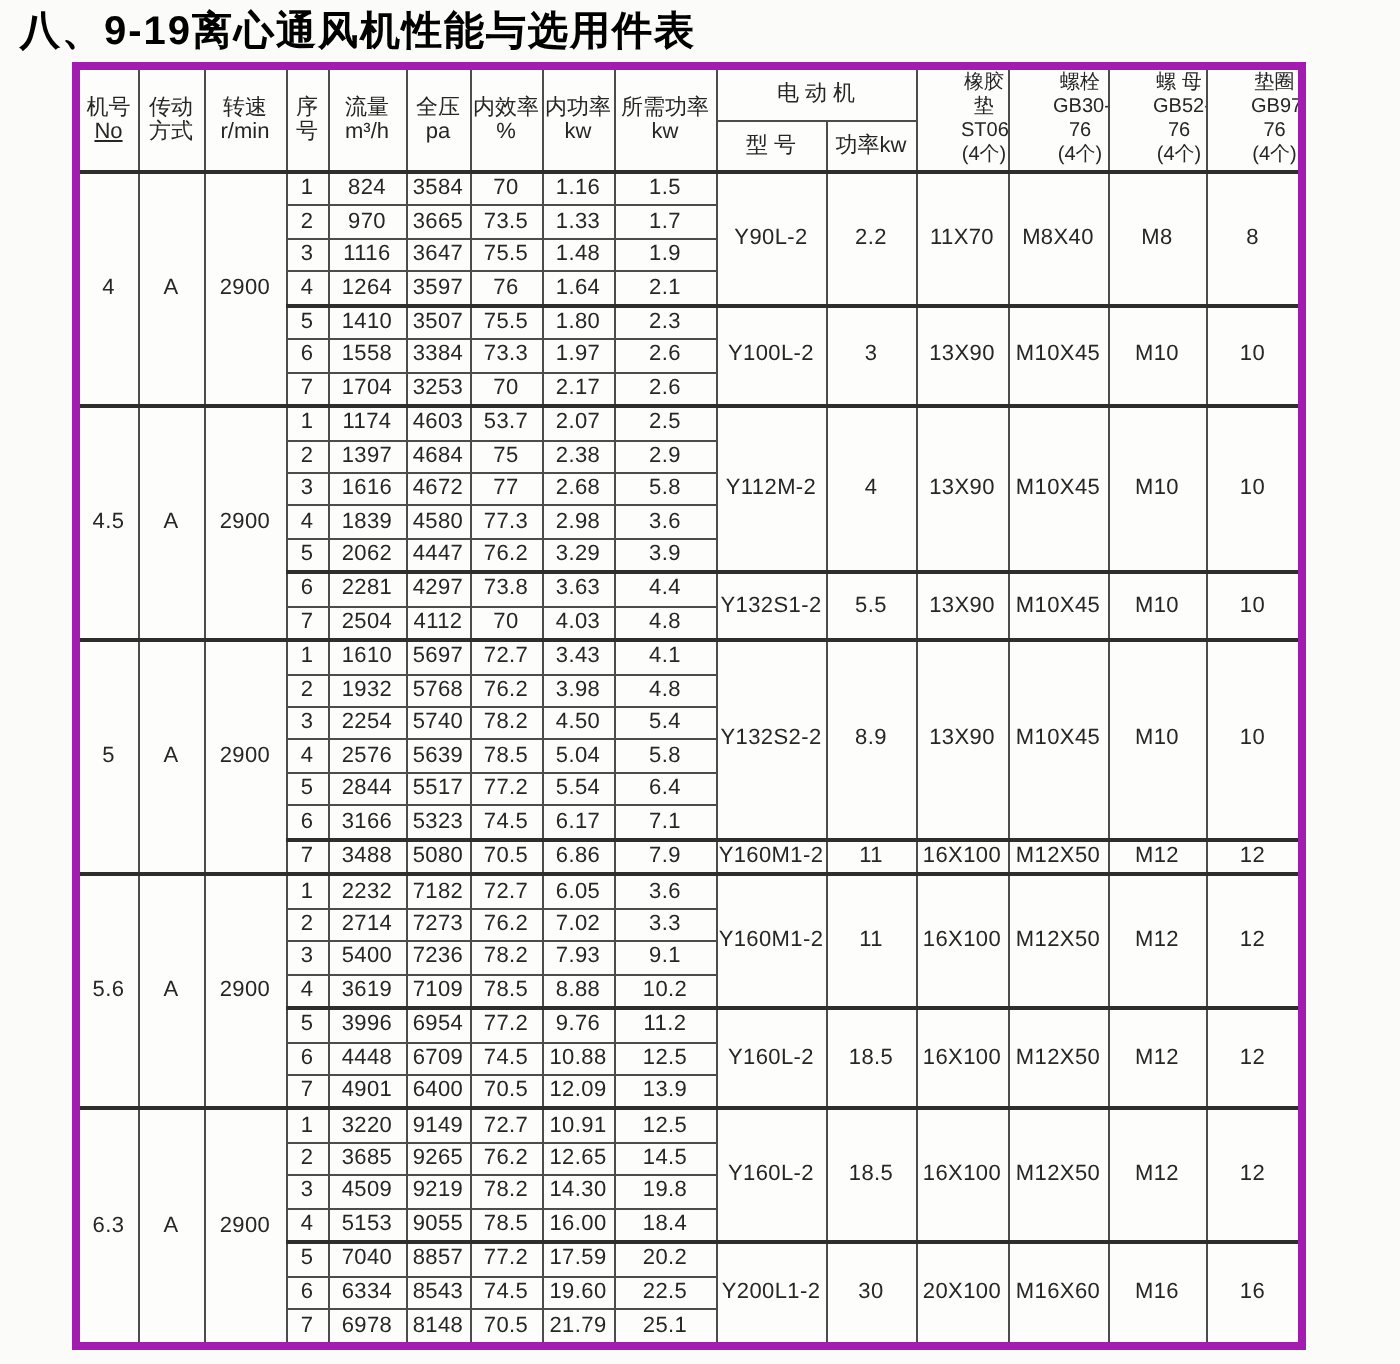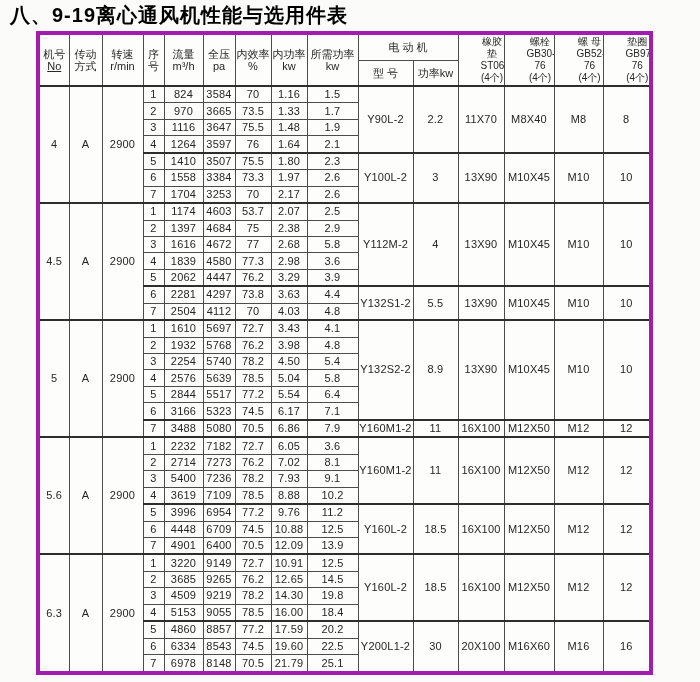--- a/index.html
+++ b/index.html
@@ -353,21 +353,21 @@
           <td rowspan="4">M12X50</td>
           <td rowspan="4">M12</td>
           <td rowspan="4">12</td>
         </tr>
         <tr>
           <td>2</td>
           <td>2714</td>
           <td>7273</td>
           <td>76.2</td>
           <td>7.02</td>
-          <td>8.1</td>
+          <td>3.3</td>
         </tr>
         <tr>
           <td>3</td>
           <td>5400</td>
           <td>7236</td>
           <td>78.2</td>
           <td>7.93</td>
           <td>9.1</td>
         </tr>
         <tr>
@@ -444,21 +444,21 @@
         <tr>
           <td>4</td>
           <td>5153</td>
           <td>9055</td>
           <td>78.5</td>
           <td>16.00</td>
           <td>18.4</td>
         </tr>
         <tr class="motor-start">
           <td>5</td>
-          <td>4860</td>
+          <td>7040</td>
           <td>8857</td>
           <td>77.2</td>
           <td>17.59</td>
           <td>20.2</td>
           <td rowspan="3">Y200L1-2</td>
           <td rowspan="3">30</td>
           <td rowspan="3">20X100</td>
           <td rowspan="3">M16X60</td>
           <td rowspan="3">M16</td>
           <td rowspan="3">16</td>

